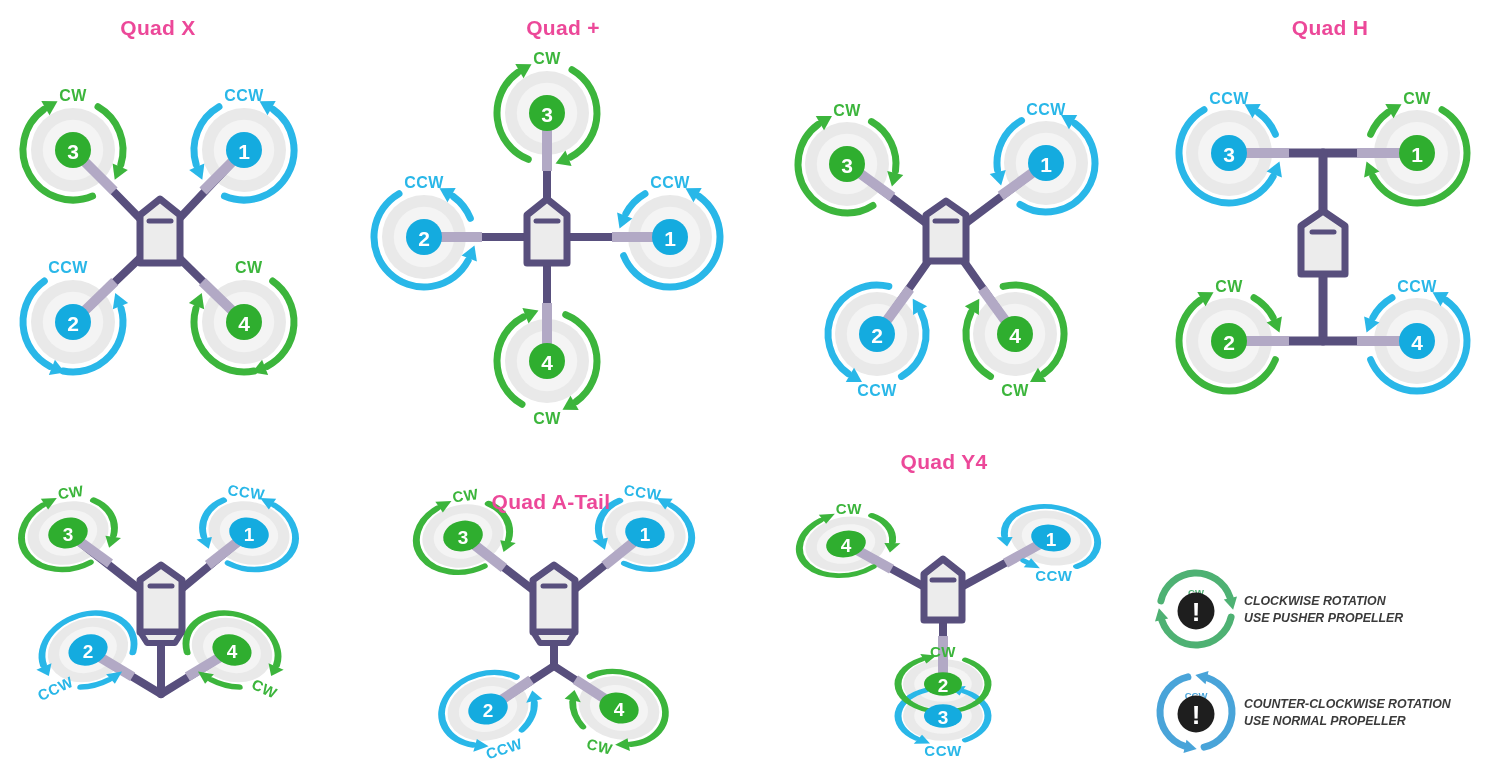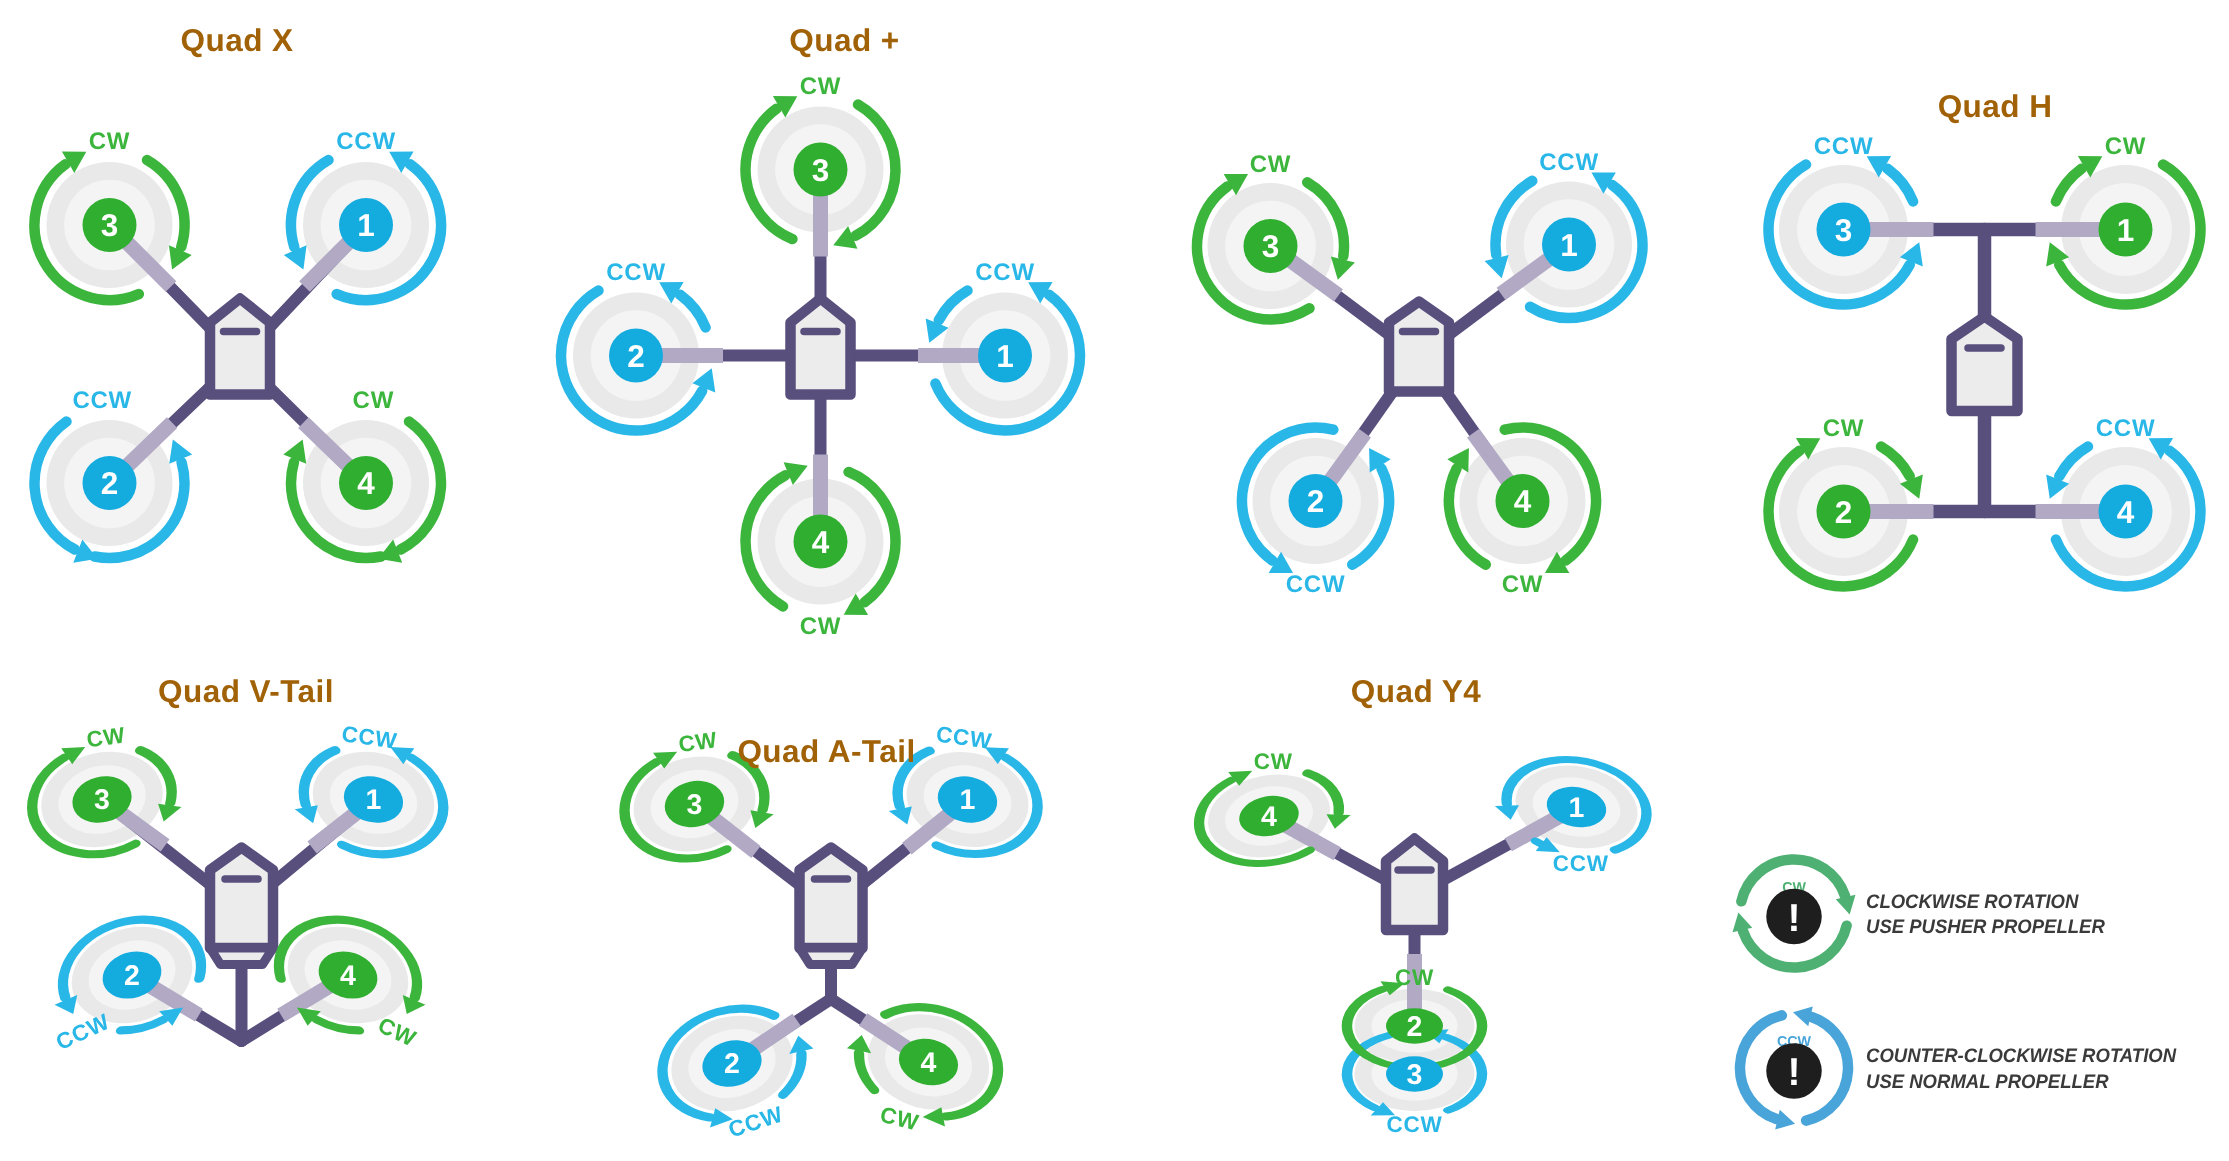--- a/index.html
+++ b/index.html
@@ -1,20 +1,20 @@
 <!DOCTYPE html>
 <html><head>
 <meta charset="utf-8">
 <style>
   html,body{margin:0;padding:0;background:#fff;}
   #canvas{position:relative;width:1486px;height:774px;background:#ffffff;overflow:hidden;
           font-family:"Liberation Sans",sans-serif;}
   #scene{position:absolute;left:0;top:0;}
   .dtitle{position:absolute;width:300px;text-align:center;font-size:21px;font-weight:700;
-          color:#a16207;letter-spacing:.3px;white-space:nowrap;}
+          color:#ec4899;letter-spacing:.3px;white-space:nowrap;}
   .legend-text{position:absolute;font-style:italic;font-weight:700;font-size:13px;line-height:17px;
           color:#3a3a3a;transform:scaleX(.95);transform-origin:0 50%;white-space:nowrap;}
 </style>
 </head>
 <body>
 
 <div id="canvas">
   <svg id="scene" width="1486" height="774" viewBox="0 0 1486 774">
       <g>
         <g>
@@ -634,22 +634,21 @@
         <path d="M 8.10 35.08 A 36 36 0 0 0 11.72 -34.04" fill="none" stroke="#49a4d9" stroke-width="7" stroke-linecap="round"></path>
         <path d="M -0.6710926266879795 -37.10188182136325 L 12.539767767555931 -40.979467106537214 L 9.502928533913755 -27.825471231936536 Z" fill="#49a4d9"></path>
         <text transform="translate(0,-17)" text-anchor="middle" dominant-baseline="central" font-family="&quot;Liberation Sans&quot;, sans-serif" font-size="9.5" font-weight="700" fill="#49a4d9" letter-spacing="0">CCW</text>
         <circle cx="0" cy="2" r="18.5" fill="#1e1e1e"></circle>
         <text transform="translate(0,2.5)" text-anchor="middle" dominant-baseline="central" font-family="&quot;Liberation Sans&quot;, sans-serif" font-size="26" font-weight="700" fill="#ffffff" letter-spacing="0">!</text>
       </g>
     </svg>
 
   <div class="dtitle" style="left: 8px; top: 16px;">Quad X</div>
   <div class="dtitle" style="left: 413px; top: 16px;">Quad +</div>
-  <div class="dtitle" style="left: 1180px; top: 16px; margin-top: 44px;">Quad H</div>
-  <div class="dtitle" style="left: 14px; top: 450px;">Quad V-Tail</div>
+  <div class="dtitle" style="left: 1180px; top: 16px;">Quad H</div>
   <div class="dtitle" style="left: 401px; top: 450px; margin-top: 40px;">Quad A-Tail</div>
   <div class="dtitle" style="left: 794px; top: 450px;">Quad Y4</div>
 
   <div class="legend-text" id="legend-text-0" style="left: 1244px; top: 592px;">
     <div>CLOCKWISE ROTATION</div>
     <div>USE PUSHER PROPELLER</div>
   </div>
   <div class="legend-text" id="legend-text-1" style="left: 1244px; top: 695px;">
     <div>COUNTER-CLOCKWISE ROTATION</div>
     <div>USE NORMAL PROPELLER</div>

